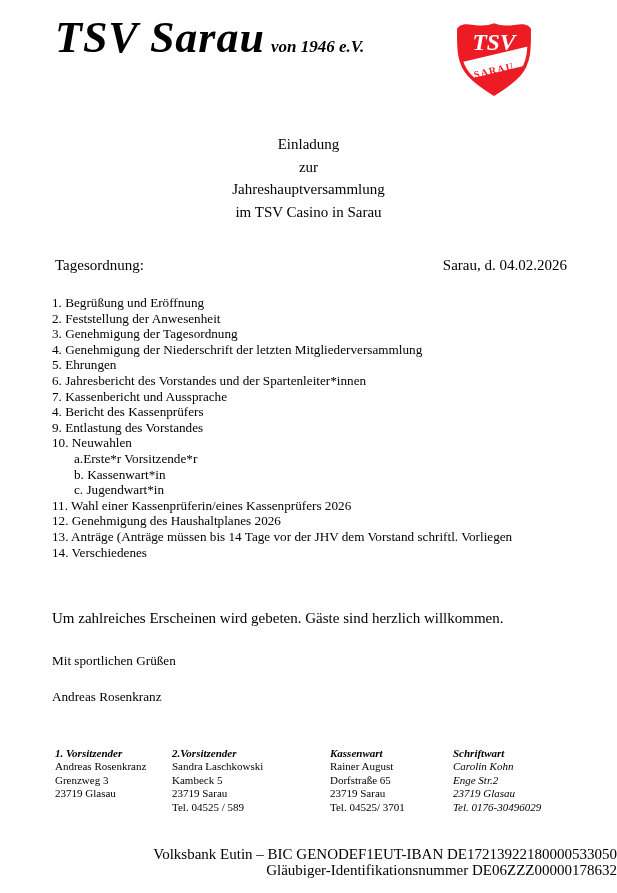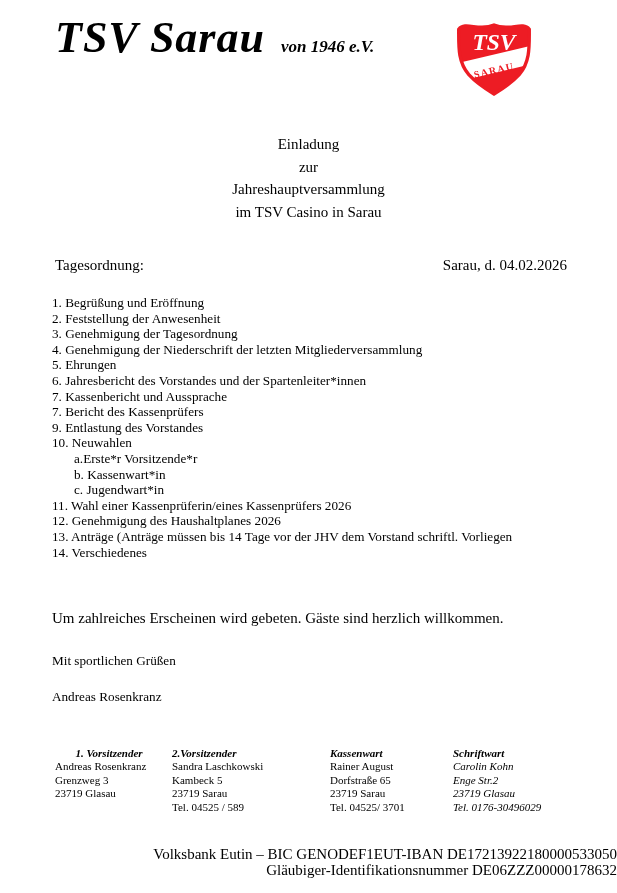--- a/index.html
+++ b/index.html
@@ -4,21 +4,21 @@
 <style>
   html,body { margin:0; padding:0; background:#fff; }
   .page {
     position:relative; width:617px; height:893px; background:#fff;
     font-family:"Liberation Serif", serif; color:#000; overflow:hidden;
   }
 
   
   .letterhead { position:absolute; top:12px; left:55px; right:55px; height:92px; }
   .club-name { font-size:44px; font-weight:bold; font-style:italic; letter-spacing:1px; }
-  .club-suffix { font-size:17px; font-weight:bold; font-style:italic; margin-left:16px; }
+  .club-suffix { font-size:17px; font-weight:bold; font-style:italic; margin-left:6px; }
   .crest { position:absolute; top:13px; left:452px; width:84px; height:88px; }
 
   
   .invitation { position:absolute; top:133px; left:0; width:100%; text-align:center;
                 font-size:15px; line-height:22.5px; }
 
   
   .agenda-head { position:absolute; top:257px; left:55px; right:50px;
                  display:flex; justify-content:space-between; font-size:15px; }
 
@@ -31,21 +31,21 @@
   .attendance { position:absolute; top:610px; left:52px; font-size:15px; }
   .regards    { position:absolute; top:653px; left:52px; font-size:13.2px; }
   .signature  { position:absolute; top:689px; left:52px; font-size:13.2px; }
 
   
   .footer-cols { position:absolute; top:747px; left:55px; right:8px;
                  display:flex; font-size:11px; line-height:13.4px; }
   .fcol { flex:0 0 auto; }
   .fcol-1 { width:117px; } .fcol-2 { width:158px; } .fcol-3 { width:123px; } .fcol-4 { flex:1; }
   .col-title { font-weight:bold; font-style:italic; }
-  .fcol-1 .col-title { width:108px; text-align:center; }
+  .fcol-1 .col-title { width:108px; text-align:left; }
   .fcol-2 .col-title { width:128px; text-align:left; }
   .fcol-4 .list-line { font-style:italic; }
 
   
   .bank { position:absolute; top:846px; left:0; width:100%; text-align:right;
           font-size:15px; line-height:16px; }
 </style>
 </head>
 <body>
 
@@ -85,21 +85,21 @@
   </div>
 
   <div class="agenda">
       <div class="list-line">1. Begrüßung und Eröffnung</div>
       <div class="list-line">2. Feststellung der Anwesenheit</div>
       <div class="list-line">3. Genehmigung der Tagesordnung</div>
       <div class="list-line">4. Genehmigung der Niederschrift der letzten Mitgliederversammlung</div>
       <div class="list-line">5. Ehrungen</div>
       <div class="list-line">6. Jahresbericht des Vorstandes und der Spartenleiter*innen</div>
       <div class="list-line">7. Kassenbericht und Aussprache</div>
-      <div class="list-line">7. Bericht des Kassenprüfers</div>
+      <div class="list-line">4. Bericht des Kassenprüfers</div>
       <div class="list-line">9. Entlastung des Vorstandes</div>
       <div class="list-line">10. Neuwahlen</div>
       <div class="list-line sub">a.Erste*r Vorsitzende*r</div>
       <div class="list-line sub">b. Kassenwart*in</div>
       <div class="list-line sub">c. Jugendwart*in</div>
       <div class="list-line">11. Wahl einer Kassenprüferin/eines Kassenprüfers 2026</div>
       <div class="list-line">12. Genehmigung des Haushaltplanes 2026</div>
       <div class="list-line">13. Anträge (Anträge müssen bis 14 Tage vor der JHV dem Vorstand schriftl. Vorliegen</div>
       <div class="list-line">14. Verschiedenes</div>
     </div>

